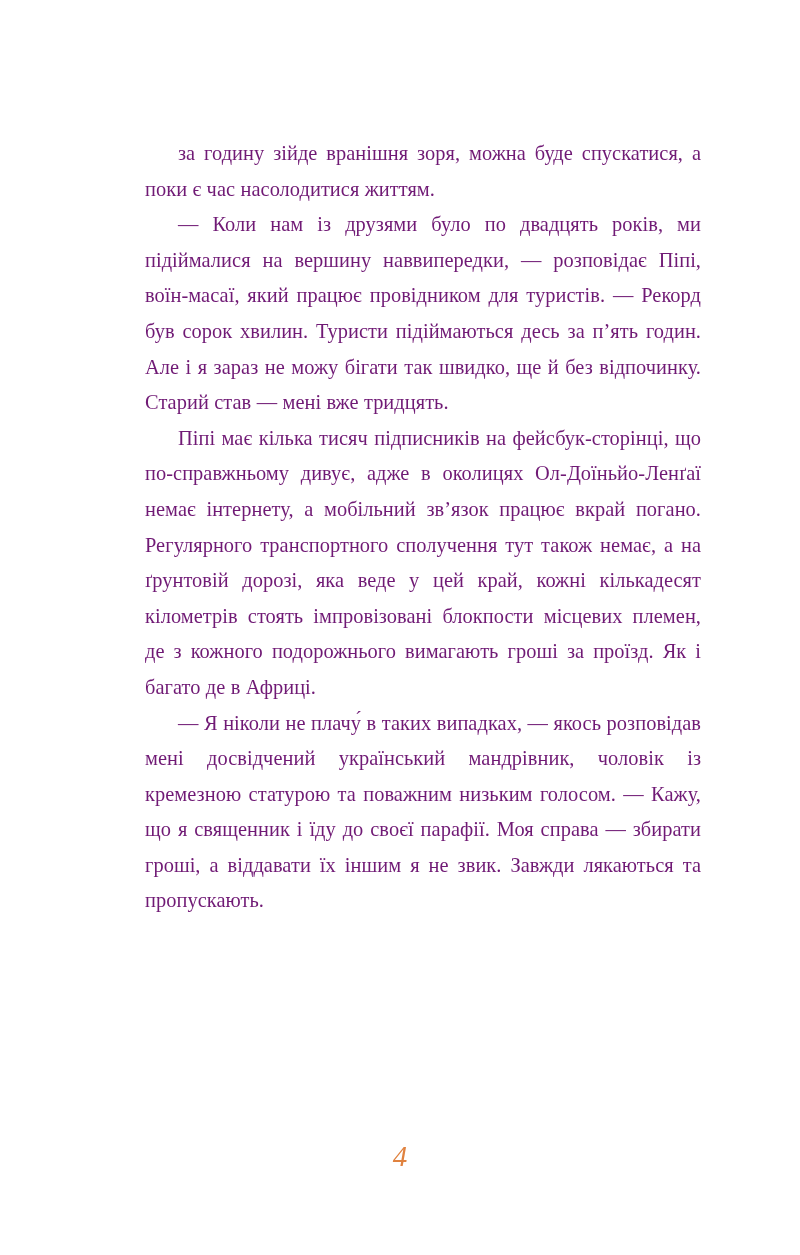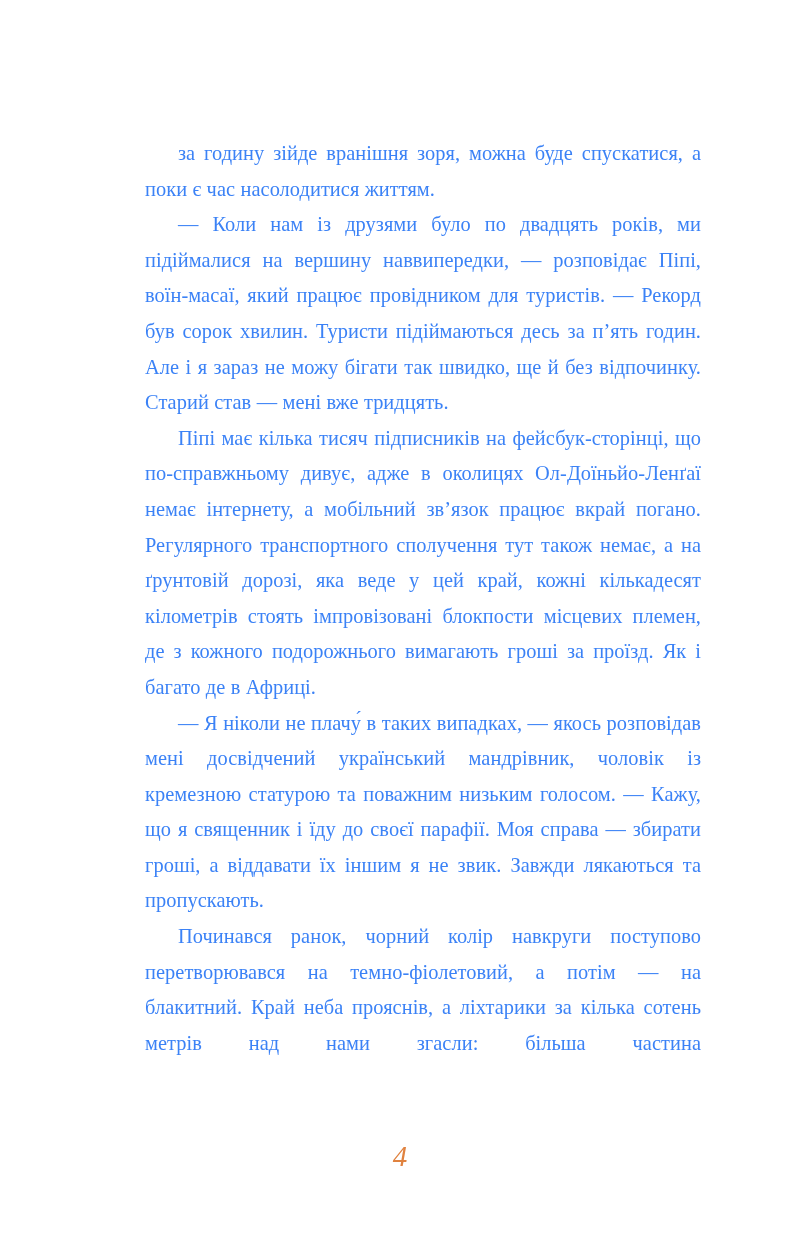--- a/index.html
+++ b/index.html
@@ -35,21 +35,21 @@
   .para {
     margin: 0;
     font-size: 20.4px;
     line-height: 35.6px;
     text-align: justify;
     text-justify: inter-word;
     text-indent: 33px;
     hyphens: none;
     word-spacing: 0.2px;
     letter-spacing: 0.05px;
-    color: #3b82f6;
+    color: #701a75;
   }
 
   
   .para::after {
     content: "";
     display: inline-block;
     width: 100%;
   }
   .para.no-stretch::after {
     content: none;
@@ -81,20 +81,19 @@
 
   <div class="text-block">
     <p class="para no-stretch">за годину зійде вранішня зоря, можна буде спускатися, а поки є час насолодитися життям.</p>
 
     <p class="para no-stretch">— Коли нам із друзями було по двадцять років, ми підіймалися на вершину наввипередки, — розповідає Піпі, воїн-масаї, який працює провідником для туристів. — Рекорд був сорок хвилин. Туристи підіймаються десь за п’ять годин. Але і я зараз не можу бігати так швидко, ще й без відпочинку. Старий став — мені вже тридцять.</p>
 
     <p class="para no-stretch">Піпі має кілька тисяч підписників на фейсбук-сторінці, що по-справжньому дивує, адже в околицях Ол-Доїньйо-Ленґаї немає інтернету, а мобільний зв’язок працює вкрай погано. Регулярного транспортного сполучення тут також немає, а на ґрунтовій дорозі, яка веде у цей край, кожні кількадесят кілометрів стоять імпровізовані блокпости місцевих племен, де з кожного подорожнього вимагають гроші за проїзд. Як і багато де в Африці.</p>
 
     <p class="para no-stretch">— Я ніколи не плачу́ в таких випадках, — якось розповідав мені досвідчений український мандрівник, чоловік із кремезною статурою та поважним низьким голосом. — Кажу, що я священник і їду до своєї парафії. Моя справа — збирати гроші, а віддавати їх іншим я не звик. Завжди лякаються та пропускають.</p>
 
-    <p class="para">Починався ранок, чорний колір навкруги поступово перетворювався на темно-фіолетовий, а потім — на блакитний. Край неба прояснів, а ліхтарики за кілька сотень метрів над нами згасли: більша частина</p>
   </div>
 
   <div class="folio">
     <span class="folio-number">4</span>
   </div>
 
 </div>
 
 </body></html>

